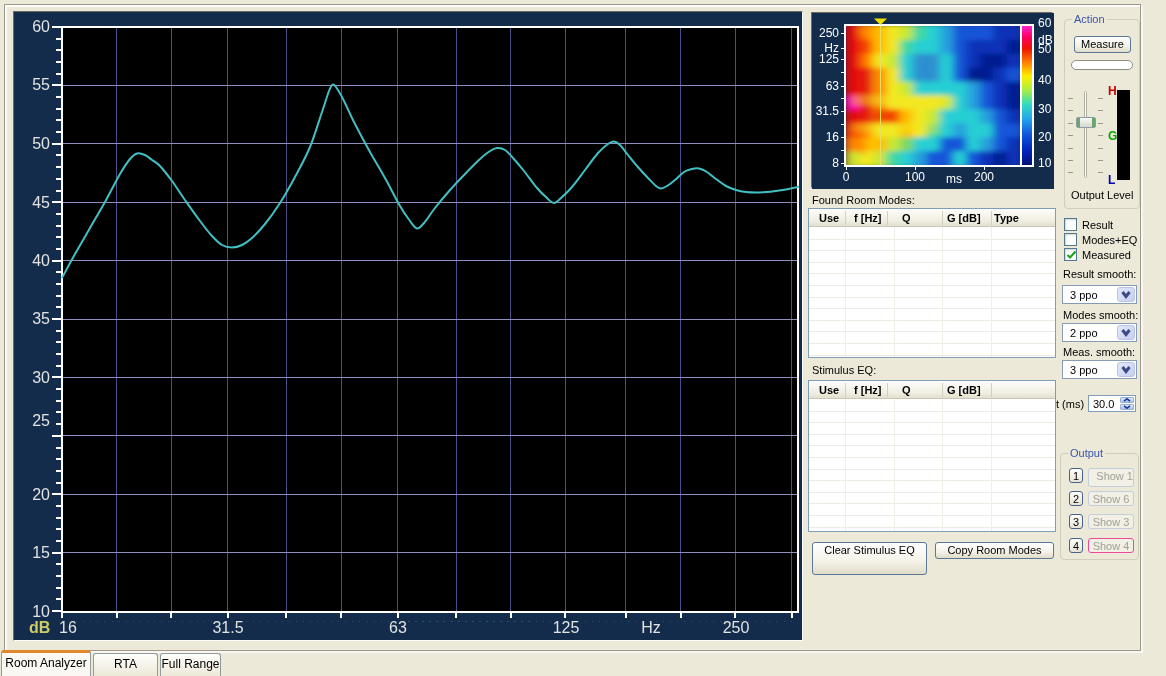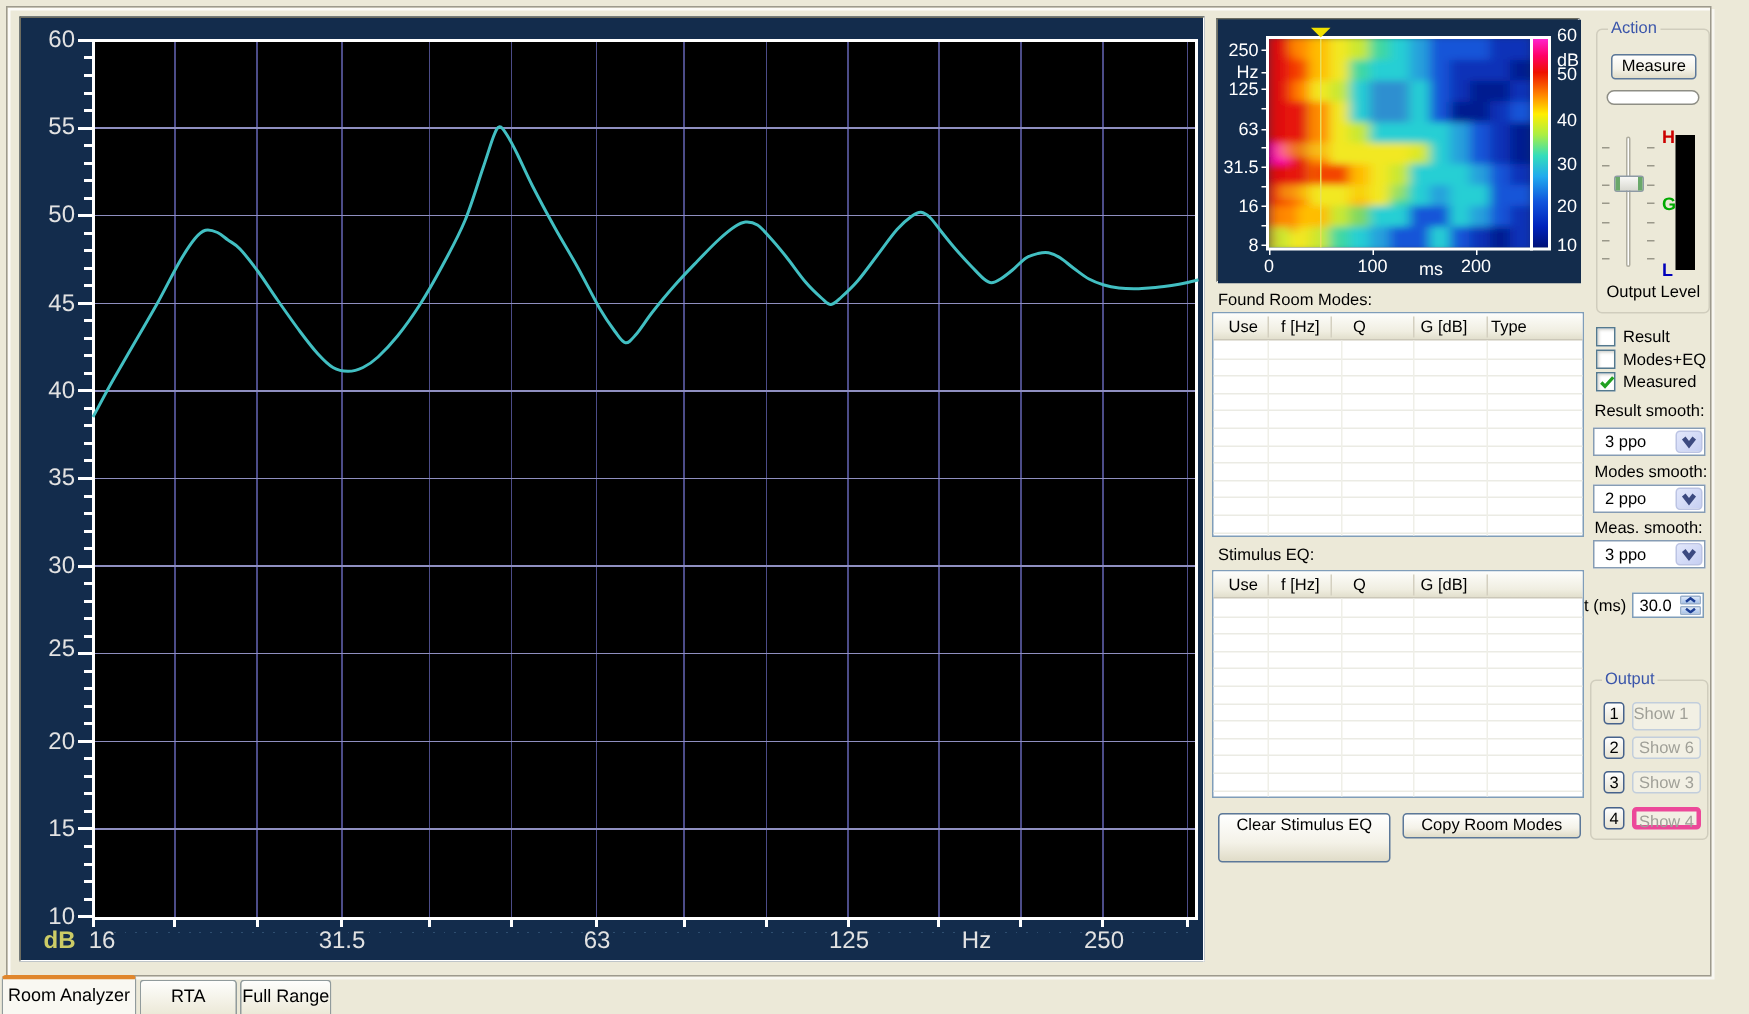--- a/index.html
+++ b/index.html
@@ -16,21 +16,21 @@
 .xlab { position:absolute; top:619px; text-align:center; font-size:16px; color:#e2e2e2; }
 .dblab { position:absolute; left:29px; top:619px; font-size:16px; font-weight:bold; color:#cccc66; }
 .lbl { position:absolute; font-size:11px; color:#000; }
 .grp { position:absolute; border:1px solid #d0cdbd; border-radius:4px; }
 .grplbl { position:absolute; font-size:11px; color:#3a55aa; background:#ece9d8; padding:0 2px; }
 .btn { position:absolute; border:1px solid #5c7899; border-radius:3px;
   background:linear-gradient(#ffffff,#f4f2e8 60%,#e0dcc8); font-size:11px; color:#000;
   text-align:center; }
 .tbl { position:absolute; background:#ffffff; border:1px solid #7f9db9; }
 .thead { position:absolute; left:0; top:0; right:0; height:18px;
-  background:linear-gradient(#fdfdfb,#f0eee1 70%,#e2dfcd); border-bottom:1px solid #cbc7b8; }
+  background:linear-gradient(#fdfdfb,#f0eee1 70%,#e2dfcd); border-bottom:1px solid #cbc7b8;font-weight:bold; }
 .th { position:absolute; top:3px; font-size:11px; color:#000; }
 .thsep { position:absolute; top:2px; width:1px; height:14px; background:#d4d0c0; }
 .rowline { position:absolute; left:0; right:0; height:1px; background:#ebebe4; }
 .colline { position:absolute; top:18px; bottom:0; width:1px; background:#efefe8; }
 .cb { position:absolute; width:13px; height:13px; background:#fff; border:1px solid #54798e;
   box-shadow:inset 1px 1px 2px rgba(150,150,140,0.45); }
 .dd { position:absolute; width:75px; height:19px; background:#fff; border:1px solid #869cb4; font-size:11px; }
 .dd span { position:absolute; left:7px; top:3px; }
 .ddbtn { position:absolute; right:1px; top:1px; width:18px; height:15px;
   background:linear-gradient(135deg,#e2e7fb,#c6cff2); border-radius:3px; border:1px solid #bcc4e4; }
@@ -233,21 +233,21 @@
 <line x1="723.2" y1="602" x2="723.2" y2="608" stroke="#ffffff" stroke-width="2"></line>
 <line x1="779.9" y1="602" x2="779.9" y2="608" stroke="#ffffff" stroke-width="2"></line>
 </svg></div>
 <div class="ylab" style="top:18px">60</div>
 <div class="ylab" style="top:76px">55</div>
 <div class="ylab" style="top:135px">50</div>
 <div class="ylab" style="top:194px">45</div>
 <div class="ylab" style="top:252px">40</div>
 <div class="ylab" style="top:310px">35</div>
 <div class="ylab" style="top:369px">30</div>
-<div class="ylab" style="top:424px">25</div>
+<div class="ylab" style="top:412px">25</div>
 <div class="ylab" style="top:486px">20</div>
 <div class="ylab" style="top:544px">15</div>
 <div class="ylab" style="top:603px">10</div>
 <div class="xlab" style="left:38px;width:60px">16</div>
 <div class="xlab" style="left:198px;width:60px">31.5</div>
 <div class="xlab" style="left:368px;width:60px">63</div>
 <div class="xlab" style="left:536px;width:60px">125</div>
 <div class="xlab" style="left:706px;width:60px">250</div>
 <div class="xlab" style="left:621px;width:60px">Hz</div>
 <div class="dblab">dB</div>
@@ -592,25 +592,25 @@
   <div style="position:absolute;right:1px;top:8px;width:14px;height:6px;background:linear-gradient(#dce8fa,#a8c2e8);border:1px solid #9ab0cc;border-radius:1px">
       <svg width="12" height="4" viewBox="0 0 12 4" style="position:absolute;left:0;top:0">
         <path d="M3,0.8 L6,3.2 L9,0.8" stroke="#1c3e94" stroke-width="1.6" fill="none"></path>
       </svg>
     </div>
 </div>
 
 <div class="grp" style="left:1060px;top:453px;width:79px;height:107px"></div>
 <div class="grplbl" style="left:1068px;top:447px">Output</div>
 <div style="position:absolute;left:1069px;top:468px;width:14px;height:15px;background:linear-gradient(#fefefe,#e8e4d4);border:1px solid #46628c;border-radius:3px;font-size:11px;text-align:center;line-height:14px">1</div>
-<div style="position:absolute;left:1088px;top:468px;width:46px;height:19px;background:#f2f0e4;border:1px solid #c2cedc;border-radius:3px;font-size:11px;color:#a0a098;text-align:left;line-height:14px">Show 1</div>
+<div style="position:absolute;left:1088px;top:468px;width:46px;height:19px;background:#f2f0e4;border:1px solid #c2cedc;border-radius:3px;font-size:11px;color:#a0a098;text-align:right;line-height:14px">Show 1</div>
 <div style="position:absolute;left:1069px;top:491px;width:14px;height:15px;background:linear-gradient(#fefefe,#e8e4d4);border:1px solid #46628c;border-radius:3px;font-size:11px;text-align:center;line-height:14px">2</div>
 <div style="position:absolute;left:1088px;top:491px;width:46px;height:15px;background:#f2f0e4;border:1px solid #c2cedc;border-radius:3px;font-size:11px;color:#a0a098;text-align:center;line-height:14px">Show 6</div>
 <div style="position:absolute;left:1069px;top:514px;width:14px;height:15px;background:linear-gradient(#fefefe,#e8e4d4);border:1px solid #46628c;border-radius:3px;font-size:11px;text-align:center;line-height:14px">3</div>
 <div style="position:absolute;left:1088px;top:514px;width:46px;height:15px;background:#f2f0e4;border:1px solid #c2cedc;border-radius:3px;font-size:11px;color:#a0a098;text-align:center;line-height:14px">Show 3</div>
 <div style="position:absolute;left:1069px;top:538px;width:14px;height:15px;background:linear-gradient(#fefefe,#e8e4d4);border:1px solid #46628c;border-radius:3px;font-size:11px;text-align:center;line-height:14px">4</div>
-<div style="position:absolute;left:1088px;top:538px;width:46px;height:15px;background:#f2f0e4;border:3px solid #ec4899;border-radius:3px;font-size:11px;color:#a0a098;text-align:center;line-height:14px">Show 4</div>
+<div style="position:absolute;left:1088px;top:538px;width:46px;height:15px;background:#f2f0e4;border:1px solid #ec4899;border-radius:3px;font-size:11px;color:#a0a098;text-align:center;line-height:14px">Show 4</div>
 
 <div class="btn" style="left:812px;top:542px;width:115px;height:33px;line-height:15px">Clear Stimulus EQ</div>
 <div class="btn" style="left:935px;top:542px;width:119px;height:17px;line-height:15px">Copy Room Modes</div>
 
 <div class="tab" style="left:1px;top:650px;width:90px;height:26px;background:#f9f8f2;border-top:3px solid #e0862c;line-height:21px">Room Analyzer</div>
 <div class="tab" style="left:93px;top:653px;width:65px;height:23px;background:linear-gradient(#fefefc,#ece9d8);line-height:20px">RTA</div>
 <div class="tab" style="left:160px;top:653px;width:61px;height:23px;background:linear-gradient(#fefefc,#ece9d8);line-height:20px">Full Range</div>
 </body></html>

